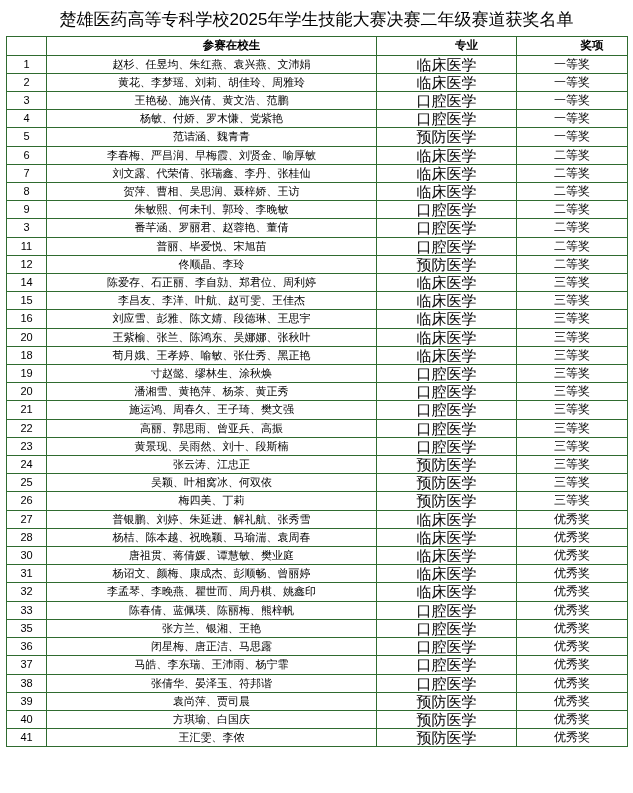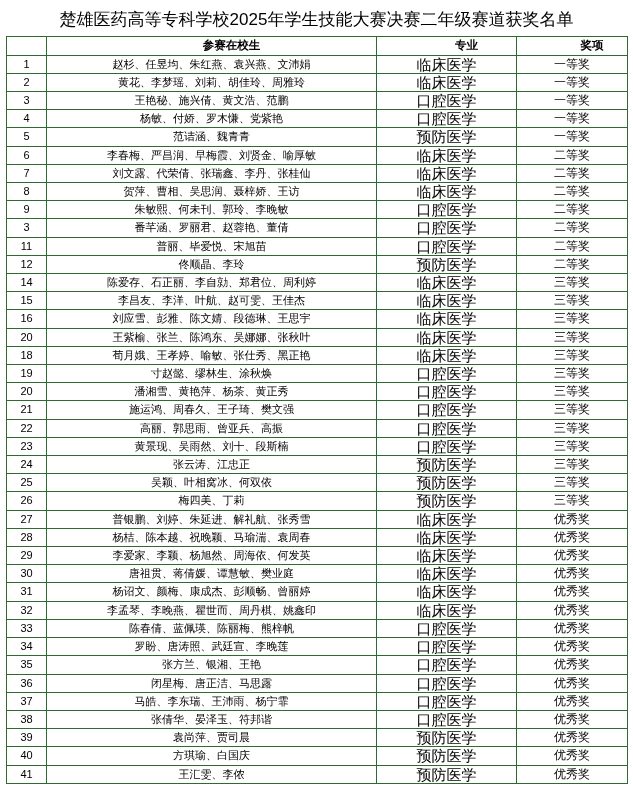--- a/index.html
+++ b/index.html
@@ -239,52 +239,40 @@
           <td class="major">临床医学</td>
           <td class="award">优秀奖</td>
         </tr>
         <tr>
           <td class="index">28</td>
           <td class="names">杨桔、陈本越、祝晚颖、马瑜湍、袁周春</td>
           <td class="major">临床医学</td>
           <td class="award">优秀奖</td>
         </tr>
         <tr>
-          <td class="index">29</td>
-          <td class="names">李爱家、李颖、杨旭然、周海依、何发英</td>
-          <td class="major">临床医学</td>
-          <td class="award">优秀奖</td>
-        </tr>
-        <tr>
           <td class="index">30</td>
           <td class="names">唐祖贯、蒋倩媛、谭慧敏、樊业庭</td>
           <td class="major">临床医学</td>
           <td class="award">优秀奖</td>
         </tr>
         <tr>
           <td class="index">31</td>
           <td class="names">杨诏文、颜梅、康成杰、彭顺畅、曾丽婷</td>
           <td class="major">临床医学</td>
           <td class="award">优秀奖</td>
         </tr>
         <tr>
           <td class="index">32</td>
           <td class="names">李孟琴、李晚燕、瞿世而、周丹棋、姚鑫印</td>
           <td class="major">临床医学</td>
           <td class="award">优秀奖</td>
         </tr>
         <tr>
           <td class="index">33</td>
           <td class="names">陈春倩、蓝佩瑛、陈丽梅、熊梓帆</td>
-          <td class="major">口腔医学</td>
-          <td class="award">优秀奖</td>
-        </tr>
-        <tr>
-          <td class="index">34</td>
-          <td class="names">罗盼、唐涛照、武廷宣、李晚莲</td>
           <td class="major">口腔医学</td>
           <td class="award">优秀奖</td>
         </tr>
         <tr>
           <td class="index">35</td>
           <td class="names">张方兰、银湘、王艳</td>
           <td class="major">口腔医学</td>
           <td class="award">优秀奖</td>
         </tr>
         <tr>

